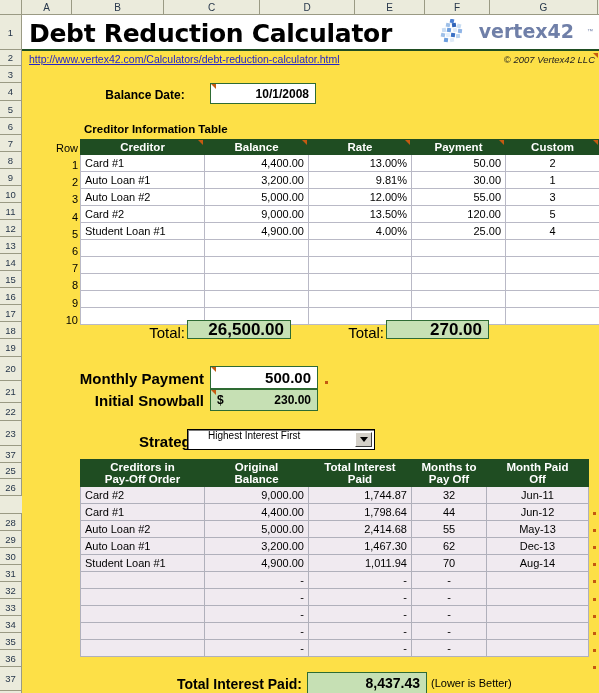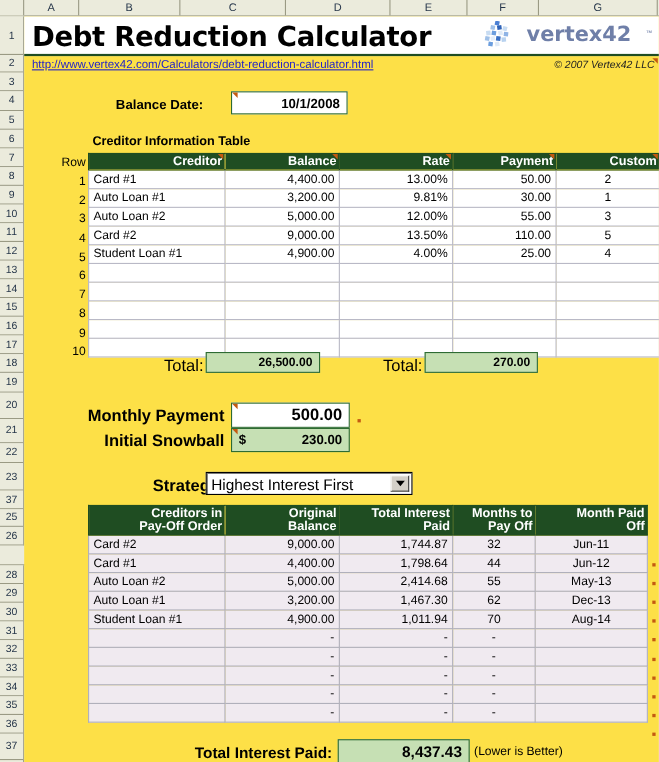--- a/index.html
+++ b/index.html
@@ -109,33 +109,33 @@
     display: flex; align-items: center; justify-content: flex-end;
     padding-right: 6px;
     font-weight: bold; font-size: 12px; color: #000;
   }
   .greenbox {
     position: absolute;
     background: #c6e0b4;
     border: 1px solid #2e6b33;
     display: flex; align-items: center; justify-content: flex-end;
     padding-right: 6px;
-    font-weight: bold; font-size: 11px; color: #000;
+    font-weight: bold; font-size: 17px; color: #000;
   }
   .greenbox .dollar { position: absolute; left: 6px; font-weight: bold; }
 
   
   .sec-head { position: absolute; font-weight: bold; font-size: 11.5px; color: #000; }
 
   
   .tbl { position: absolute; border-collapse: collapse; table-layout: fixed; }
   .tbl th {
     background: #1f4d22; color: #ffffff;
     font-size: 11.5px; font-weight: bold;
-    text-align: right; padding: 1px 2px;
+    text-align: center; padding: 1px 2px;
     border: 1px solid #1f4d22;
     position: relative;
   }
   .tbl td {
     background: #ffffff;
     font-size: 11px; color: #000;
     border: 1px solid #b9b9c6;
     padding: 0 4px;
     height: 17px;
   }
@@ -149,23 +149,23 @@
   .rowlabel {
     position: absolute; width: 56px; text-align: right;
     font-size: 11px; color: #000;
   }
   .rowlabel-hdr { font-size: 11px; color: #000; }
 
   .dropdown {
     position: absolute;
     background: #ffffff;
     border: 1px solid #000;
-    display: flex; align-items: center;
-    font-size: 14px; color: #000;
-    padding-left: 4px;
+    display: flex; align-items: flex-start;
+    font-size: 10px; color: #000;
+    padding-left: 20px;
     box-shadow: 1px 1px 0 #7a7a7a inset;
   }
   .dropdown .arrowbtn {
     position: absolute; right: 2px; top: 2px;
     width: 17px; height: 15px;
     background: #d4d0c8;
     border: 1px solid #ffffff;
     border-right-color: #404040; border-bottom-color: #404040;
     display: flex; align-items: center; justify-content: center;
   }
@@ -325,21 +325,21 @@
             <td class="txt">Auto Loan #2</td>
             <td class="num">5,000.00</td>
             <td class="num">12.00%</td>
             <td class="num">55.00</td>
             <td class="ctr">3</td>
           </tr>
           <tr>
             <td class="txt">Card #2</td>
             <td class="num">9,000.00</td>
             <td class="num">13.50%</td>
-            <td class="num">110.00</td>
+            <td class="num">120.00</td>
             <td class="ctr">5</td>
           </tr>
           <tr>
             <td class="txt">Student Loan #1</td>
             <td class="num">4,900.00</td>
             <td class="num">4.00%</td>
             <td class="num">25.00</td>
             <td class="ctr">4</td>
           </tr>
           <tr>

